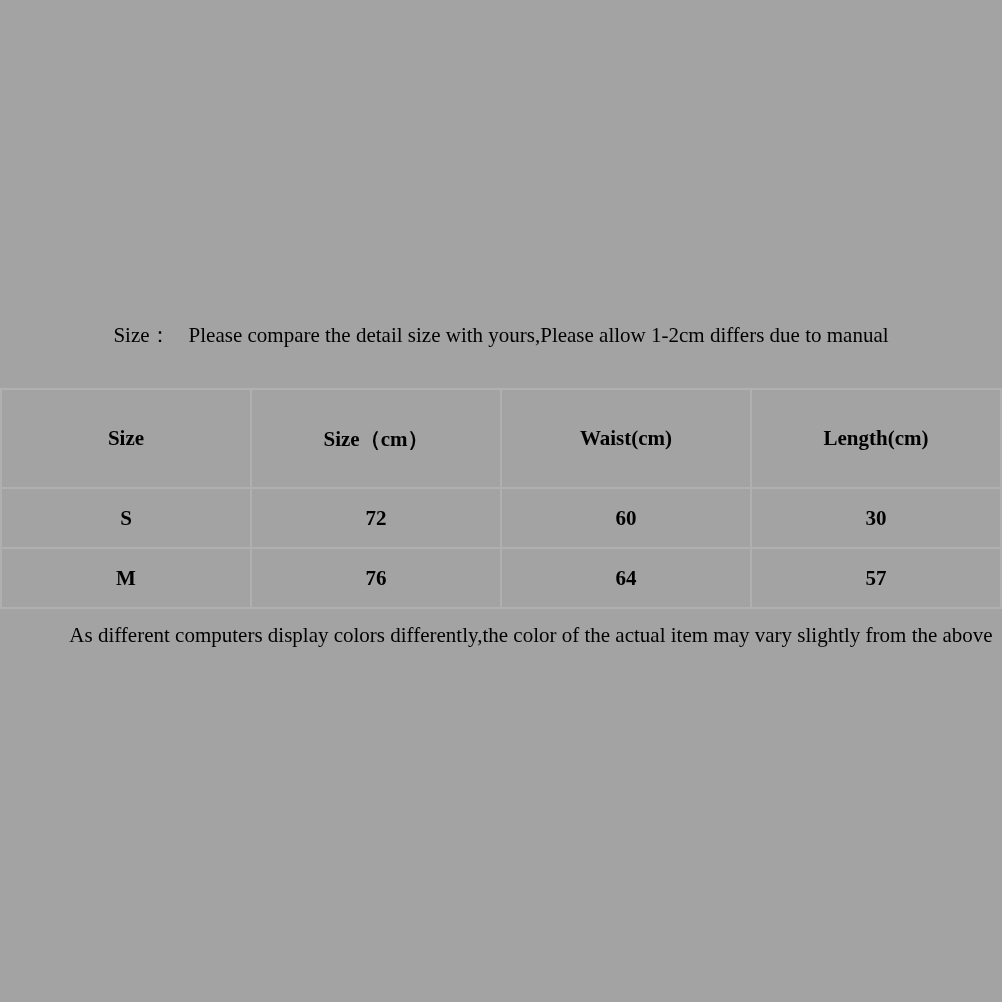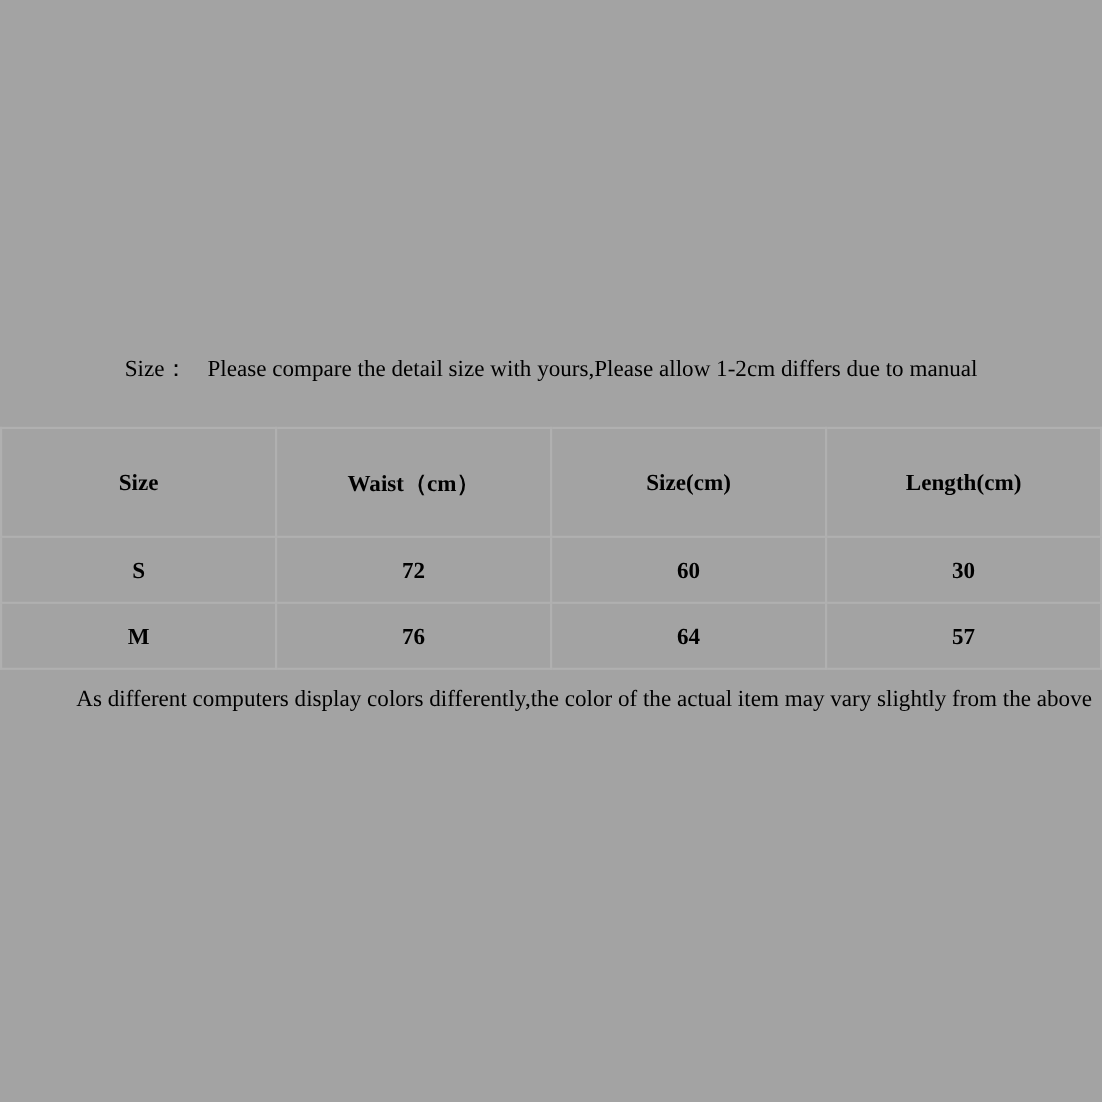--- a/index.html
+++ b/index.html
@@ -69,22 +69,22 @@
 <div class="page">
 
   <div class="notice">
     <div class="line"><span class="size-label">Size：</span><span>Please compare the detail size with yours,Please allow 1-2cm differs due to manual</span></div>
   </div>
 
   <table class="size-chart">
     <thead>
       <tr>
         <th>Size</th>
-        <th>Waist（cm）</th>
-        <th>Size(cm)</th>
+        <th>Size（cm）</th>
+        <th>Waist(cm)</th>
         <th>Length(cm)</th>
       </tr>
     </thead>
     <tbody>
       <tr>
         <td>S</td>
         <td>72</td>
         <td>60</td>
         <td>30</td>
       </tr>

